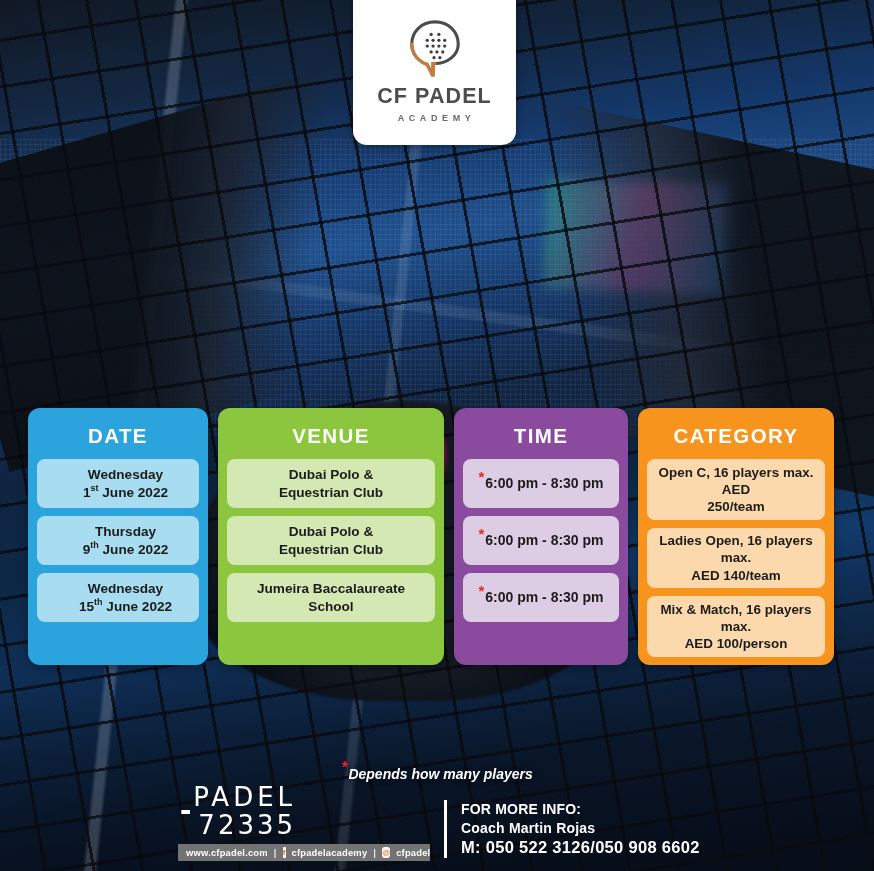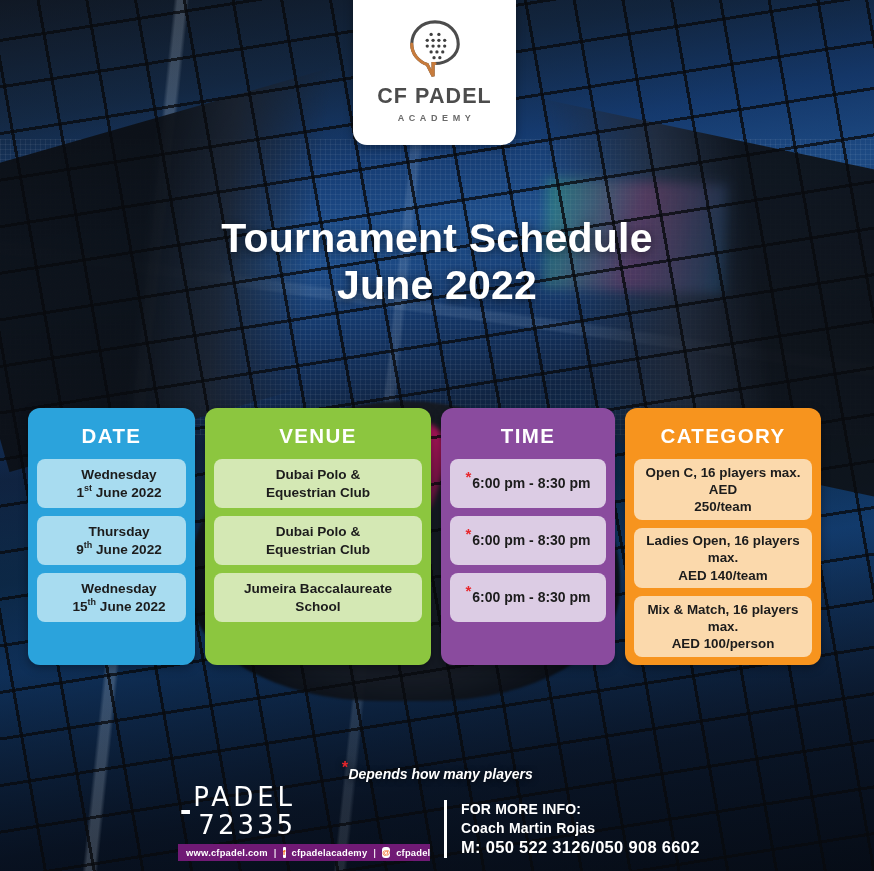--- a/index.html
+++ b/index.html
@@ -139,21 +139,21 @@
     width: 818px; height: 257px;
     display: flex;
     gap: 10px;
   }
   .col {
     border-radius: 12px;
     padding: 10px 9px 0 9px;
     display: flex; flex-direction: column;
     box-shadow: 0 3px 10px rgba(0,0,0,0.35);
   }
-  .col-date     { width: 167px; background: #2BA3DC; }
+  .col-date     { width: 180px; background: #2BA3DC; }
   .col-venue    { width: 226px; background: #8CC63F; }
   .col-time     { width: 174px; background: #8A4B9E; }
   .col-category { width: 196px; background: #F7941E; }
 
   .col-head {
     text-align: center; color: #ffffff;
     font-weight: 700; font-size: 20.5px; letter-spacing: 1.4px;
     padding: 6px 0 11px 0;
   }
 
@@ -205,21 +205,21 @@
   .phone-padel {
     font-size: 26px; font-weight: 400; letter-spacing: 4px; line-height: 1.05;
     font-family: "DejaVu Sans", sans-serif;
   }
   .phone-digits {
     font-size: 26px; font-weight: 400; letter-spacing: 3px; line-height: 1.05;
     font-family: "DejaVu Sans", sans-serif; text-align: right;
   }
   .social-bar {
     margin-top: 5px;
-    background: #701a75;
+    background: #737373;
     color: #ffffff;
     font-size: 9.4px;
     font-weight: 700;
     letter-spacing: .2px;
     padding: 3px 8px 3px 8px;
     display: flex; align-items: center; gap: 6px;
     width: 252px;
   }
   .social-sep { opacity: .85; }
   .social-ico {
@@ -269,24 +269,20 @@
           <circle cx="34" cy="35" r="1.7"></circle>
           <circle cx="40" cy="35" r="1.7"></circle>
         <circle cx="31" cy="41" r="1.7"></circle>
           <circle cx="37" cy="41" r="1.7"></circle>
       </g>
     </svg>
     <div class="logo-word">CF PADEL</div>
     <div class="logo-sub">ACADEMY</div>
   </div>
 
-  <div class="title-block">
-    <div class="title-line1">Tournament Schedule</div>
-    <div class="title-line2">June 2022</div>
-  </div>
 
   <div class="columns">
 
     <div class="col col-date">
       <div class="col-head">DATE</div>
       <div class="cell">
         <span><span>Wednesday</span><br>
         <span>1</span><sup>st</sup><span> June 2022</span></span>
       </div>
       <div class="cell">

